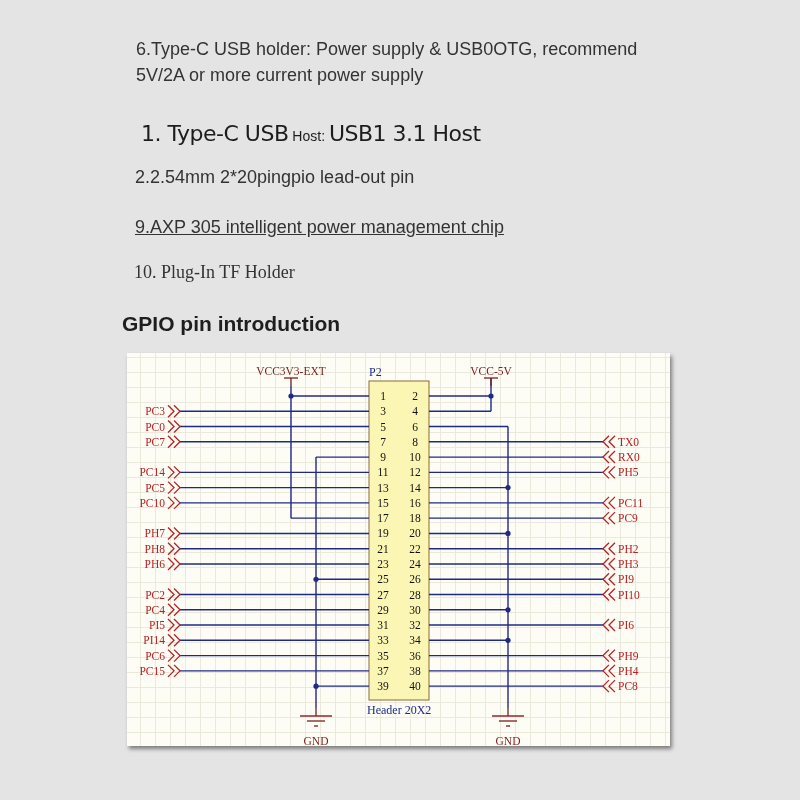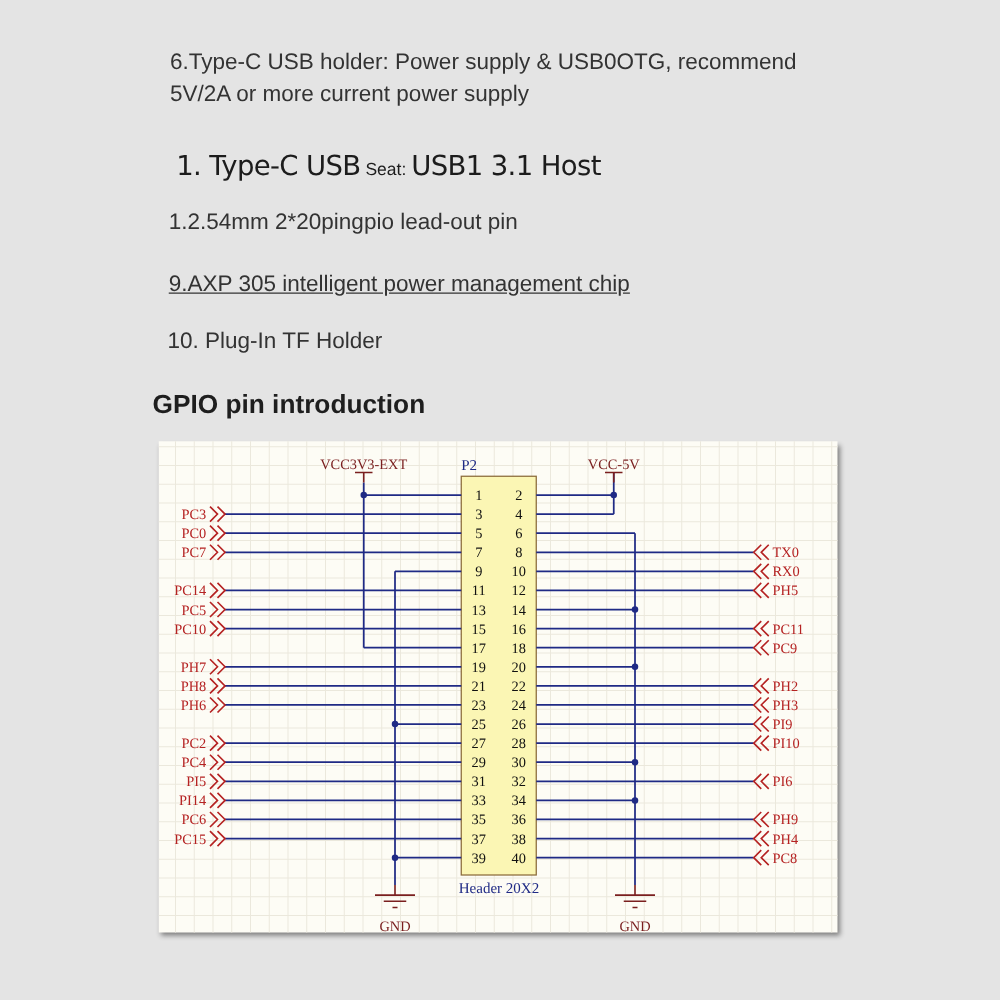--- a/index.html
+++ b/index.html
@@ -15,21 +15,21 @@
       font-family: "Liberation Sans", sans-serif;
       font-size: 18px;
       color: #333;
       white-space: nowrap;
     }
     .item6 { left: 136px; top: 36px; line-height: 26px; white-space: normal; width: 520px; }
     .item7 { left: 141px; top: 121px; font-size: 22px; color: #1c1c1c; font-family: "DejaVu Sans", sans-serif; letter-spacing: -0.5px; }
     .item7 .small { font-size: 14px; font-family: "Liberation Sans", sans-serif; letter-spacing: 0; }
     .item8 { left: 135px; top: 167px; }
     .item9 { left: 135px; top: 217px; text-decoration: underline; }
-    .item10 { left: 134px; top: 262px; }
+    .item10 { left: 134px; top: 262px; font-family: Liberation Serif, serif; }
     .section-title {
       position: absolute; left: 122px; top: 312px;
       font-size: 21px; color: #1e1e1e;
       font-family: "Liberation Sans", sans-serif;
       font-weight: bold;
     }
     .schematic {
       position: absolute; left: 127px; top: 353px;
       width: 543px; height: 393px;
       background-color: #fdfcf5;
@@ -41,23 +41,23 @@
       box-shadow: 2px 3px 4px rgba(0,0,0,0.45);
     }
     .schematic svg { position: absolute; left: 0; top: 0; }
     .sch-text { font-family: "Liberation Serif", serif; }
   </style>
 </head>
 <body>
 
 <div class="line item6">6.Type-C USB holder: Power supply &amp; USB0OTG, recommend 5V/2A or more current power supply</div>
 <div class="line item7">
-  <span>1. Type-C USB</span><span class="small"> Seat: </span><span>USB1 3.1 Host</span>
+  <span>1. Type-C USB</span><span class="small"> Host: </span><span>USB1 3.1 Host</span>
 </div>
-<div class="line item8">1.2.54mm 2*20pingpio lead-out pin</div>
+<div class="line item8">2.2.54mm 2*20pingpio lead-out pin</div>
 <div class="line item9">9.AXP 305 intelligent power management chip</div>
 <div class="line item10">10. Plug-In TF Holder</div>
 
 <div class="section-title">GPIO pin introduction</div>
 
 <div class="schematic">
   <svg id="sch" width="543" height="393" viewBox="0 0 543 393" xmlns="http://www.w3.org/2000/svg">
       <rect x="242" y="28" width="60" height="319" fill="#fbf6b4" stroke="#8a6a3a" stroke-width="1"></rect>
       <text x="242" y="23" fill="#1f2a85" font-size="12" class="sch-text">P2</text>
       <text x="240" y="361" fill="#1f2a85" font-size="12" class="sch-text">Header 20X2</text>

